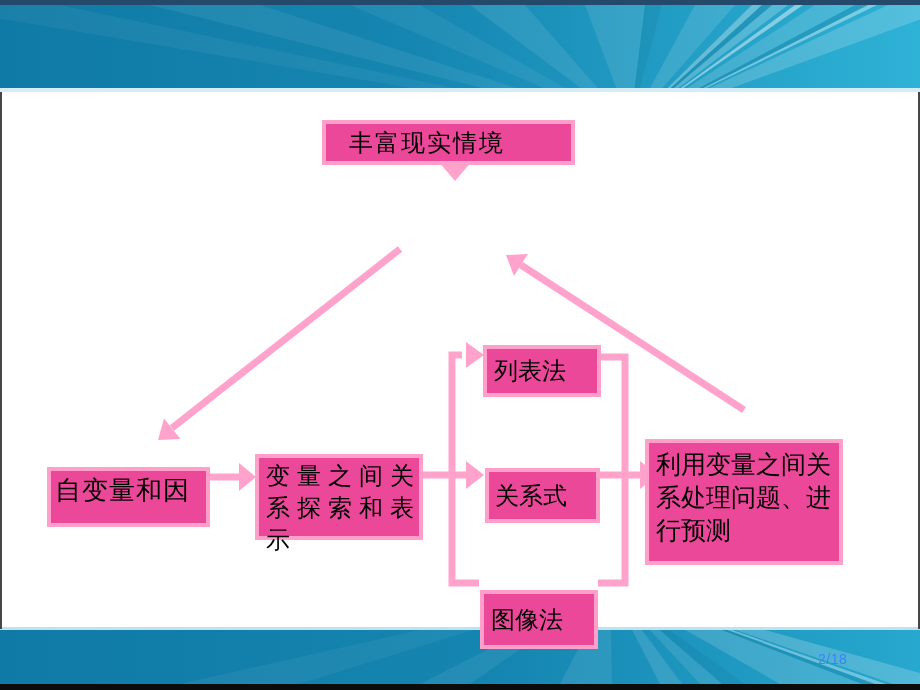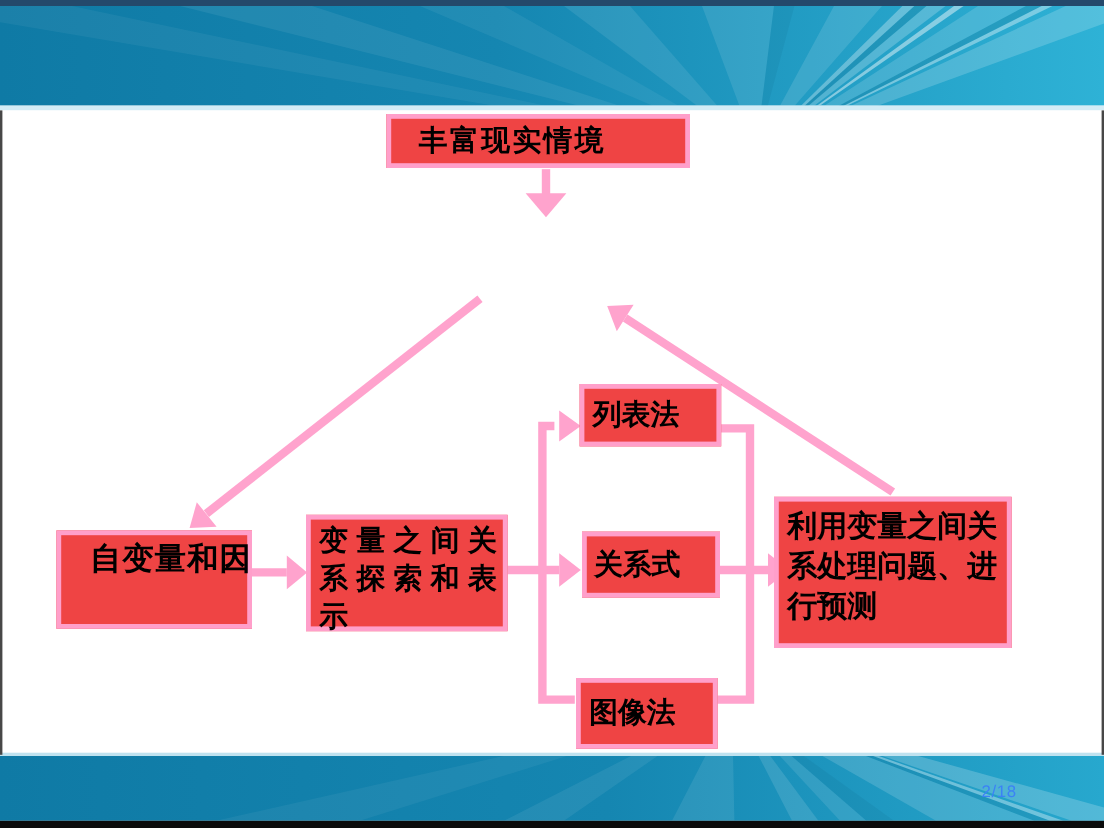--- a/index.html
+++ b/index.html
@@ -17,33 +17,34 @@
   .bar{position:absolute;left:0;width:920px;display:block;}
   #topbar{top:0;}
   #bottombar{top:627px;}
   .edge-line{position:absolute;top:92px;height:537px;width:2px;background:#474747;}
   .edge-left{left:0;}
   .edge-right{right:0;}
 
   .fbox{
     position:absolute;
     box-sizing:border-box;
-    background:#ef4444;
+    background:#ec4899;
     border:4px solid var(--pink);
     color:var(--ink);
-    font-weight:bold;
+    font-weight:normal;
     line-height:1.25;
+    margin-top:25px;
   }
   .fbox .ln{white-space:nowrap;}
   .vcenter{display:flex;flex-direction:column;justify-content:center;}
 
   #box-context{left:322px;top:95px;width:253px;height:45px;font-size:24px;letter-spacing:2px;padding-left:23px;}
   #box-relation{left:330px;top:194px;width:246px;height:56px;font-size:26px;letter-spacing:3px;padding-left:8px;}
-  #box-variables{left:47px;top:442px;width:163px;height:82px;font-size:26px;letter-spacing:1px;padding:2px 0 0 24px;line-height:34px;}
-  #box-explore{left:255px;top:429px;width:168px;height:97px;font-size:24px;letter-spacing:7px;padding:2px 0 12px 7px;line-height:32px;}
+  #box-variables{left:47px;top:442px;width:163px;height:60px;font-size:26px;letter-spacing:1px;padding:2px 0 0 4px;line-height:34px;}
+  #box-explore{left:255px;top:429px;width:168px;height:86px;font-size:24px;letter-spacing:7px;padding:2px 0 12px 7px;line-height:32px;}
   #box-list{left:483px;top:320px;width:118px;height:52px;font-size:24px;padding-left:7px;}
   #box-formula{left:485px;top:443px;width:115px;height:55px;font-size:24px;padding-left:6px;}
   #box-graph{left:480px;top:565px;width:118px;height:59px;font-size:24px;padding-left:7px;}
   #box-apply{left:645px;top:414px;width:198px;height:126px;font-size:25px;padding:5px 0 0 7px;line-height:33px;}
 
   #arrows{position:absolute;left:0;top:0;pointer-events:none;}
 
   #page-num{
     position:absolute;left:818px;top:651px;
     font-size:14px;color:#3b82f6;letter-spacing:0.5px;

